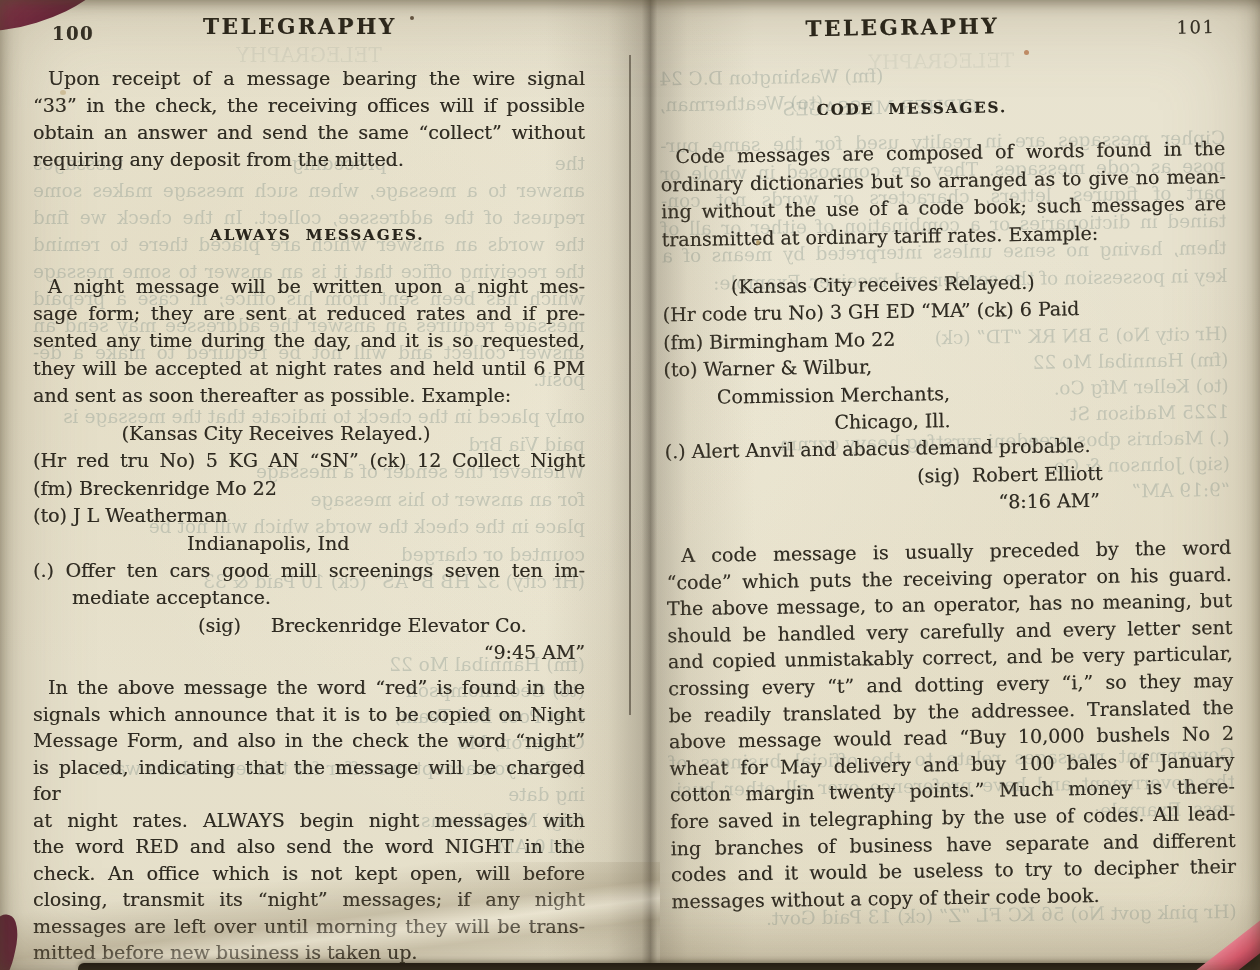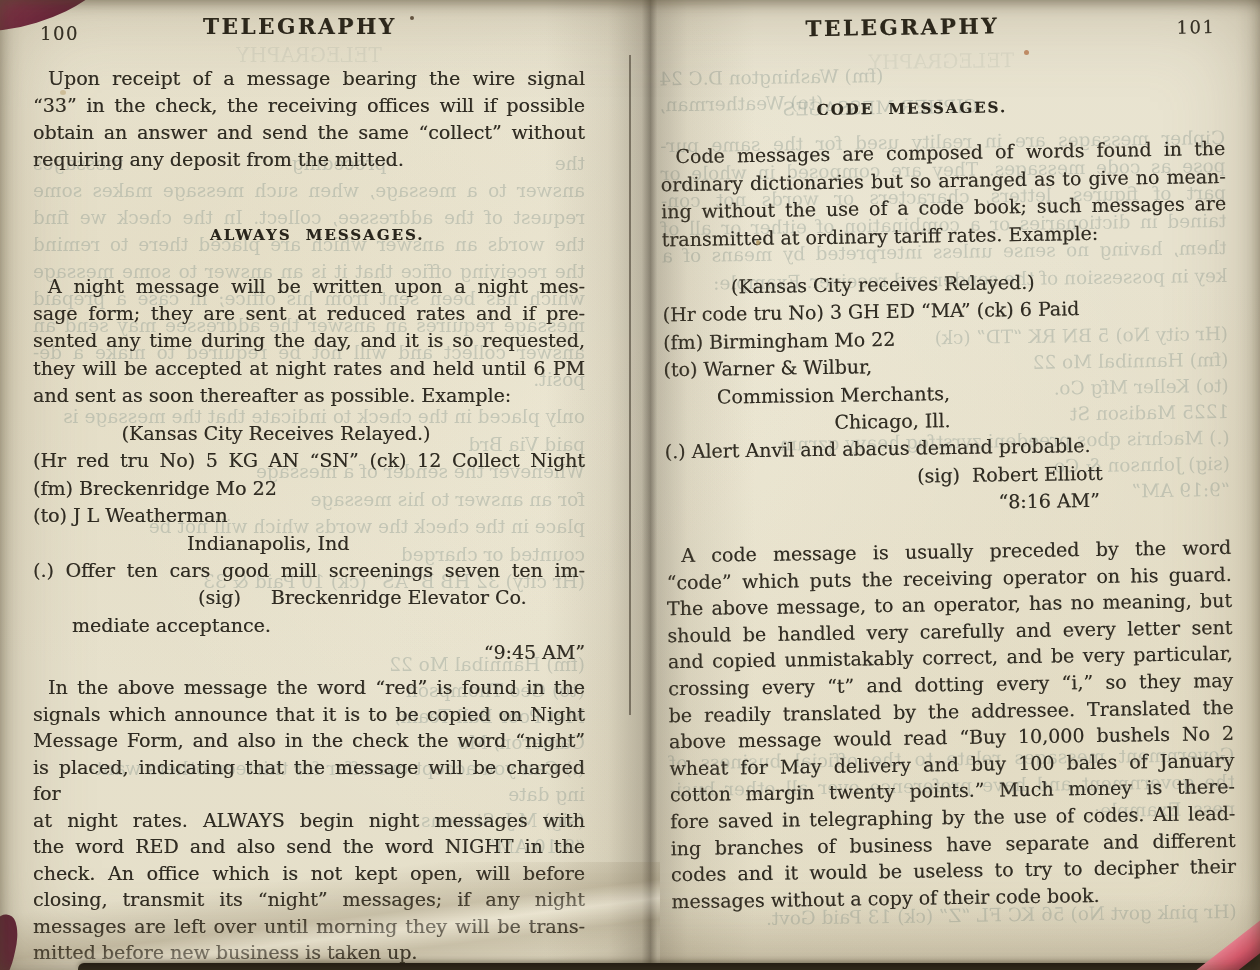--- a/index.html
+++ b/index.html
@@ -115,21 +115,21 @@
         <div class="ln">(to) Geo Thompson</div>
         <div class="ln">Met Poor Ball Team,</div>
         <div class="ln"></div>
         <div class="ln">Cameron, Mo</div>
         <div class="ln">(.) Can you accept our offer for thirteen others want-</div>
         <div class="ln">ing date</div>
         <div class="ln">(sig) M J. Stevens</div>
         <div class="ln last">“8:10 AM”</div>
       </div>
 
-    <div class="abs pagenum" style="left:40px;top:23px;">100</div>
+    <div class="abs pagenum" style="left:52px;top:23px;font-weight:bold;">100</div>
     <div class="abs runhead" style="left:203px;top:14px;">TELEGRAPHY</div>
 
     <div class="para indent-first" style="left:33px;top:65px;width:552px;line-height:27px;">
         <div class="ln first">Upon receipt of a message bearing the wire signal</div>
         <div class="ln">“33” in the check, the receiving offices will if possible</div>
         <div class="ln">obtain an answer and send the same “collect” without</div>
         <div class="ln last">requiring any deposit from the mitted.</div>
       </div>
 
     <div class="abs secheading" style="left:210px;top:226px;">ALWAYS MESSAGES.</div>
@@ -142,24 +142,24 @@
         <div class="ln last">and sent as soon thereafter as possible.  Example:</div>
       </div>
 
     <div class="ex" style="left:33px;top:420px;width:552px;">
       <div class="ex-head" style="transform:translateX(-33px);">(Kansas City Receives Relayed.)</div>
       <div class="jl">(Hr red tru No) 5 KG AN “SN” (ck) 12 Collect Night</div>
       <div>(fm) Breckenridge Mo 22</div>
       <div>(to) J L Weatherman</div>
       <div style="padding-left:154px;">Indianapolis, Ind</div>
       <div class="jl">(.) Offer ten cars good mill screenings seven ten im-</div>
+      <div style="padding-left:39px;">mediate acceptance.</div>
       <div style="padding-left:165px;">
         <span>(sig)</span><span style="margin-left:30px;">Breckenridge Elevator Co.</span>
       </div>
-      <div style="padding-left:39px;">mediate acceptance.</div>
       <div style="padding-left:309px;text-align:right;">“9:45 AM”</div>
     </div>
 
     <div class="para indent-first" style="left:33px;top:674px;width:552px;line-height:26.5px;">
         <div class="ln first">In the above message the word “red” is found in the</div>
         <div class="ln">signals which announce that it is to be copied on Night</div>
         <div class="ln">Message Form, and also in the check the word “night”</div>
         <div class="ln">is placed, indicating that the message will be charged for</div>
         <div class="ln">at night rates.  ALWAYS begin night messages with</div>
         <div class="ln">the word RED and also send the word NIGHT in the</div>

